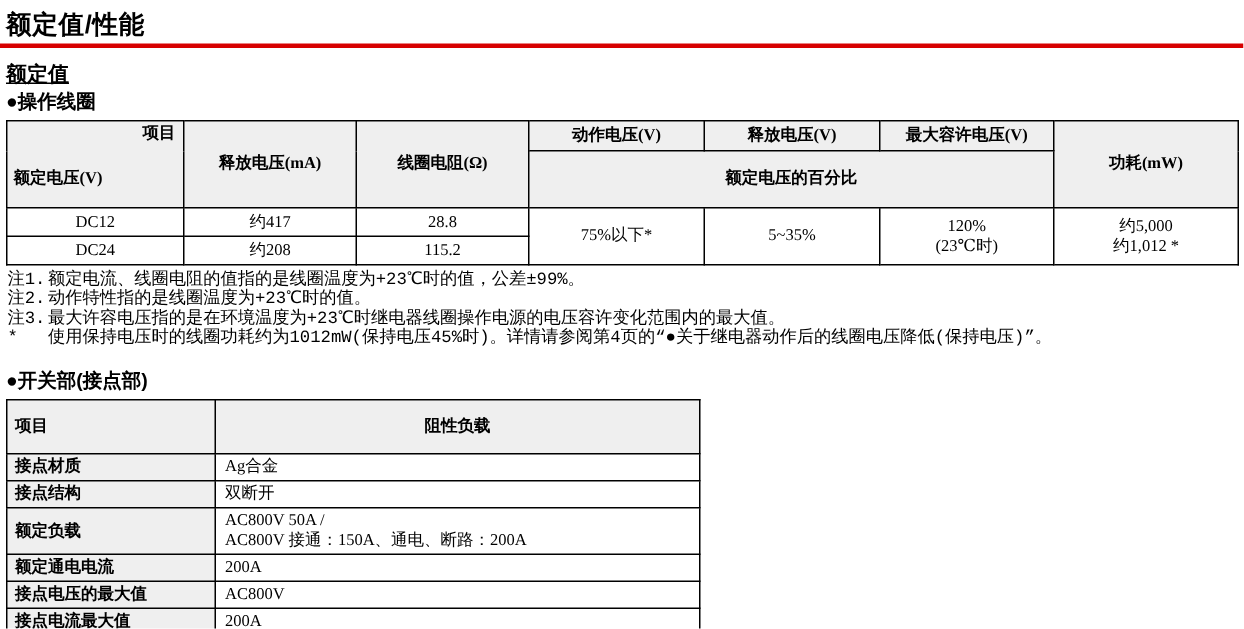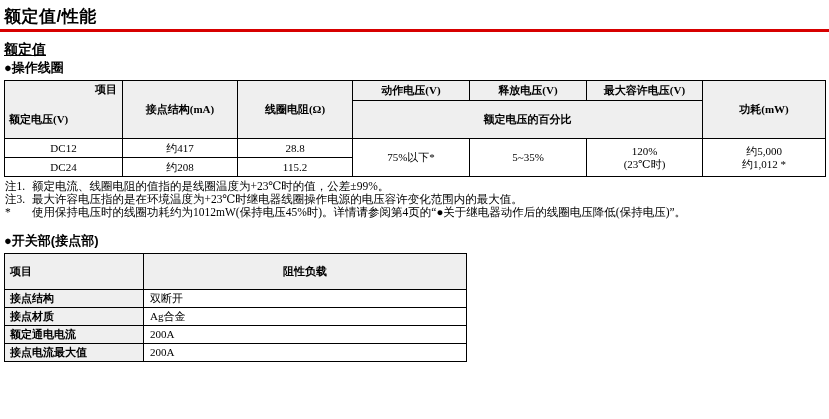--- a/index.html
+++ b/index.html
@@ -46,21 +46,21 @@
   .coil-table th,.coil-table td{text-align:center;vertical-align:middle;}
   .coil-table tr.hrow1 th{height:20px;}
   .coil-table tr.hrow2 th{height:38px;}
   .coil-table tr.drow td{height:19px;}
   .corner-cell{position:relative;padding:0;}
   .corner-cell .tr-label{position:absolute;top:2px;right:5px;font-weight:bold;}
   .corner-cell .bl-label{position:absolute;bottom:12px;left:4px;font-weight:bold;}
 
   
   .notes{margin:3px 0 0 5px;}
-  .note-line{display:flex;font-size:11.5px;line-height:13px;}
+  .note-line{display:flex;font-size:11.5px;line-height:13px;font-family:Liberation Mono, monospace;}
   .note-label{width:27px;flex:0 0 27px;}
   .note-text{flex:1;}
 
   
   .switch-section{margin-top:14px;}
   .switch-table{width:462px;margin:5px 0 0 4px;}
   .switch-table th,.switch-table td{text-align:left;vertical-align:middle;}
   .switch-table td{height:18px;padding-left:6px;}
   .switch-table td.row-label{background:var(--header-bg);font-weight:bold;padding-left:5px;}
   .switch-table th.load-header{text-align:center;height:36px;}
@@ -90,21 +90,21 @@
         <col style="width:117px">
         <col style="width:116px">
       <col style="width:123px">
     </colgroup>
     <tbody>
         <tr class="hrow1">
       <th class="corner-cell" rowspan="2">
         <span class="tr-label">项目</span>
         <span class="bl-label">额定电压(V)</span>
       </th>
-      <th rowspan="2">接点结构(mA)</th>
+      <th rowspan="2">释放电压(mA)</th>
       <th rowspan="2">线圈电阻(Ω)</th>
       <th>动作电压(V)</th>
       <th>释放电压(V)</th>
       <th>最大容许电压(V)</th>
       <th rowspan="2">功耗(mW)</th>
     </tr>
     <tr class="hrow2">
       <th colspan="3">额定电压的百分比</th>
     </tr>
     <tr class="drow">
@@ -129,20 +129,24 @@
     </tr>
   </tbody>
     </table>
 
   <div class="notes">
     <div class="note-line">
       <span class="note-label">注1.</span>
       <span class="note-text">额定电流、线圈电阻的值指的是线圈温度为+23℃时的值，公差±99%。</span>
     </div>
     <div class="note-line">
+      <span class="note-label">注2.</span>
+      <span class="note-text">动作特性指的是线圈温度为+23℃时的值。</span>
+    </div>
+    <div class="note-line">
       <span class="note-label">注3.</span>
       <span class="note-text">最大许容电压指的是在环境温度为+23℃时继电器线圈操作电源的电压容许变化范围内的最大值。</span>
     </div>
     <div class="note-line">
       <span class="note-label">*</span>
       <span class="note-text">使用保持电压时的线圈功耗约为1012mW(保持电压45%时)。详情请参阅第4页的“●关于继电器动作后的线圈电压降低(保持电压)”。</span>
     </div>
   </div>
 
   <h3 class="switch-section">●开关部(接点部)</h3>
@@ -151,30 +155,41 @@
     <colgroup>
       <col style="width:139px">
         <col style="width:323px">
     </colgroup>
     <tbody>
         <tr>
       <th class="item-header">项目</th>
       <th class="load-header">阻性负载</th>
     </tr>
     <tr>
+      <td class="row-label">接点材质</td>
+      <td>Ag合金</td>
+    </tr>
+    <tr>
       <td class="row-label">接点结构</td>
       <td>双断开</td>
     </tr>
     <tr>
-      <td class="row-label">接点材质</td>
-      <td>Ag合金</td>
+      <td class="row-label">额定负载</td>
+      <td class="tall two-line">
+        <span>AC800V 50A /</span>
+        <span>AC800V 接通：150A、通电、断路：200A</span>
+      </td>
     </tr>
     <tr>
       <td class="row-label">额定通电电流</td>
       <td>200A</td>
+    </tr>
+    <tr>
+      <td class="row-label">接点电压的最大值</td>
+      <td>AC800V</td>
     </tr>
     <tr>
       <td class="row-label">接点电流最大值</td>
       <td>200A</td>
     </tr>
   </tbody>
     </table>
 
 </div>
 

